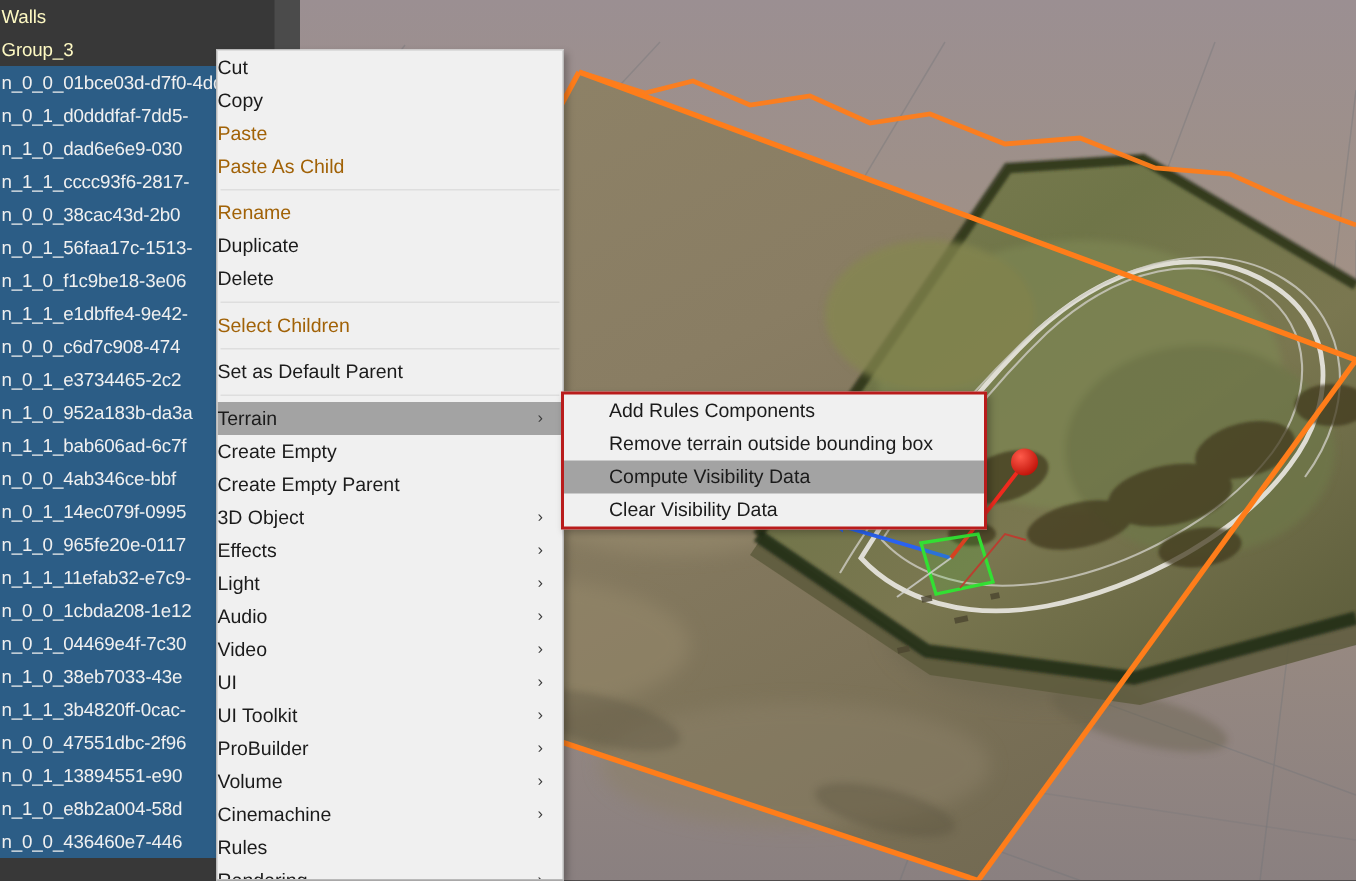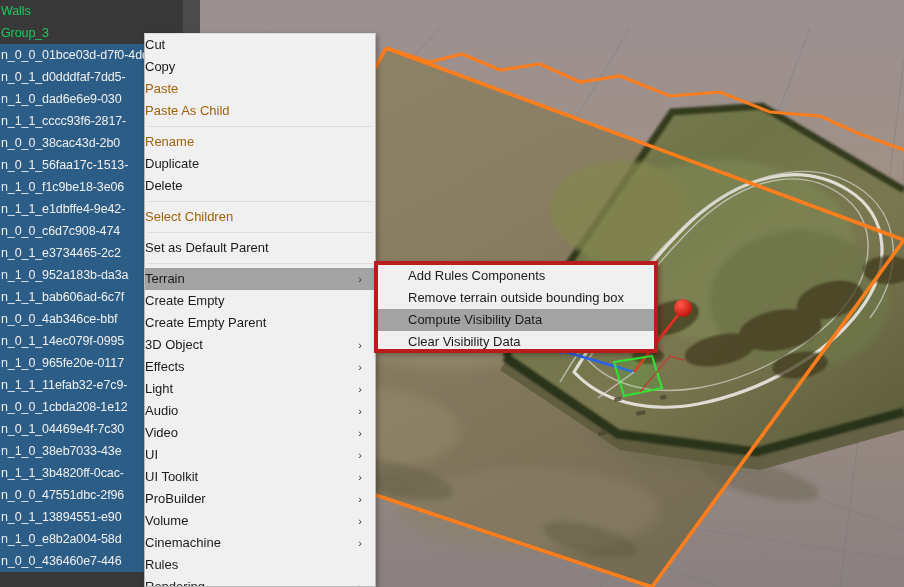--- a/index.html
+++ b/index.html
@@ -17,21 +17,21 @@
     background:linear-gradient(#9a8e90 0%, #9c8f8e 18%, #a09088 38%, #a79281 55%, #9b8c84 70%, #8f8480 85%, #8b8080 100%);
   }
 
   
   #hierarchy {
     position:absolute; left:0; top:0; width:183px; height:587px;
     background:#383838; overflow:hidden;
   }
   .h-row {
     height:22px; line-height:22px;
-    font-size:12.5px; color:#22c55e;
+    font-size:12.5px; color:#fef9c3;
     padding-left:1px; white-space:nowrap; overflow:hidden;
     letter-spacing:-0.1px;
   }
   .h-row.sel { background:#2c5d86; color:#f0f0f0; }
   .h-row.plain { background:#383838; }
   #h-scrollbar {
     position:absolute; left:183px; top:0; width:17px; height:587px;
     background:#4b4b4b;
   }
   #h-scroll-thumb {
@@ -59,21 +59,21 @@
   .mi.hl { background:#a3a3a3; }
   .mi .arrow {
     position:absolute; right:13px; top:0; height:22px; line-height:22px;
     font-size:11px; color:#3b3b3b; font-family:"Liberation Sans", sans-serif;
   }
   .msep { height:1px; background:#dedede; margin:4px 2px 4px 2px; }
 
   
   #sub-menu {
     position:absolute; left:374px; top:261px; width:284px; height:92px;
-    background:#f0f0f0; border:4px solid #b91c1c;
+    background:#f0f0f0; border:2px solid #b91c1c;
     box-shadow:2px 2px 5px rgba(0,0,0,0.28);
     z-index:40; overflow:hidden;
   }
   #sub-menu .mi { padding-left:30px; }
 </style>
 </head>
 <body>
 
 <div id="scene-view">
   <svg width="704" height="587" viewBox="0 0 704 587" style="position:absolute;left:0;top:0;">

